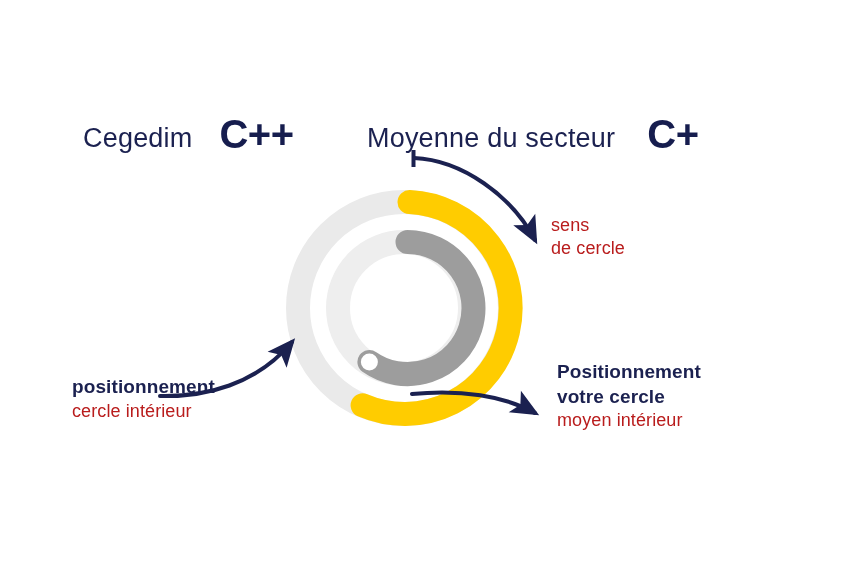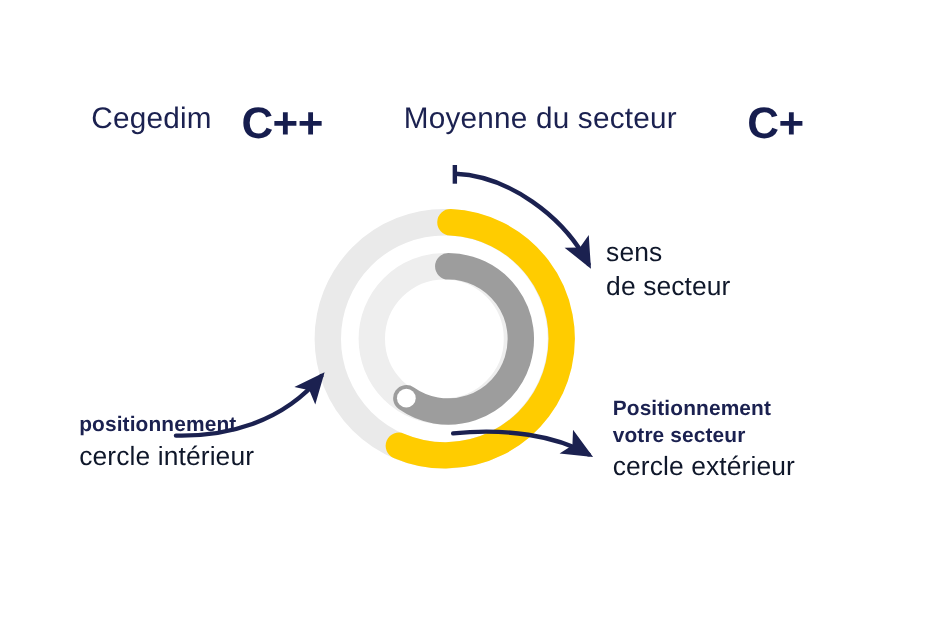--- a/index.html
+++ b/index.html
@@ -22,25 +22,26 @@
   .header-row {
     position: absolute;
     top: 92px;
     left: 0;
     width: 850px;
     height: 52px;
   }
   .hdr-item {
     position: absolute;
     display: flex;
-    align-items: flex-start;
+    align-items: flex-end;
     white-space: nowrap;
+    margin-top: 22px;
   }
   .hdr-left  { left: 83px;  }
-  .hdr-right { left: 367px; gap: 32px; }
+  .hdr-right { left: 367px; }
 
   .hdr-name {
     font-size: 27px;
     font-weight: 400;
     color: #1b2150;
     letter-spacing: 0.2px;
   }
   .hdr-grade {
     font-size: 40px;
     font-weight: 700;
@@ -66,23 +67,23 @@
     white-space: nowrap;
     line-height: 1.30;
   }
   .label .strong {
     font-size: 19px;
     font-weight: 700;
     color: #1b2150;
     letter-spacing: 0.1px;
   }
   .label .muted {
-    font-size: 24px;
+    font-size: 18px;
     font-weight: 400;
-    color: #0f172a;
+    color: #b91c1c;
     letter-spacing: 0.1px;
   }
 
   #label-reading-direction { left: 551px; top: 214px; }
   #label-your-position     { left: 72px;  top: 375px; }
   #label-sector-average    { left: 557px; top: 360px; }
 
   
   .arrow-layer {
     position: absolute;
@@ -137,27 +138,27 @@
       <path d="M 414 158 C 462 160 512 196 535 240" fill="none" stroke="#1b2150" stroke-width="4" stroke-linecap="round" marker-end="url(#ah)"></path>
     </g>
 
     <path d="M 160 396 C 205 397 256 385 292 342" fill="none" stroke="#1b2150" stroke-width="4" stroke-linecap="round" marker-end="url(#ah)"></path>
 
     <path d="M 412 394 C 460 389 505 396 535 413" fill="none" stroke="#1b2150" stroke-width="4" stroke-linecap="round" marker-end="url(#ah)"></path>
   </svg>
 
   <div class="label" id="label-reading-direction">
     <div class="muted">sens</div>
-    <div class="muted">de secteur</div>
+    <div class="muted">de cercle</div>
   </div>
 
   <div class="label" id="label-your-position">
     <div class="strong">positionnement</div>
     <div class="muted">cercle intérieur</div>
   </div>
 
   <div class="label" id="label-sector-average">
     <div class="strong">Positionnement</div>
-    <div class="strong">votre secteur</div>
-    <div class="muted">cercle extérieur</div>
+    <div class="strong">votre cercle</div>
+    <div class="muted">moyen intérieur</div>
   </div>
 
 </div>
 
 </body></html>

